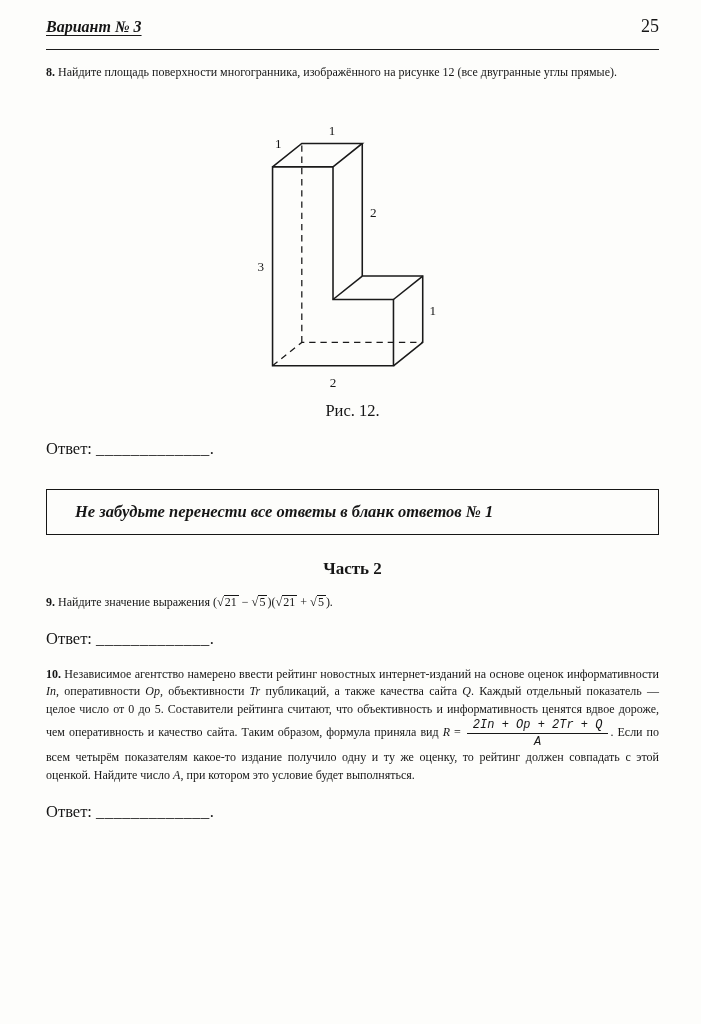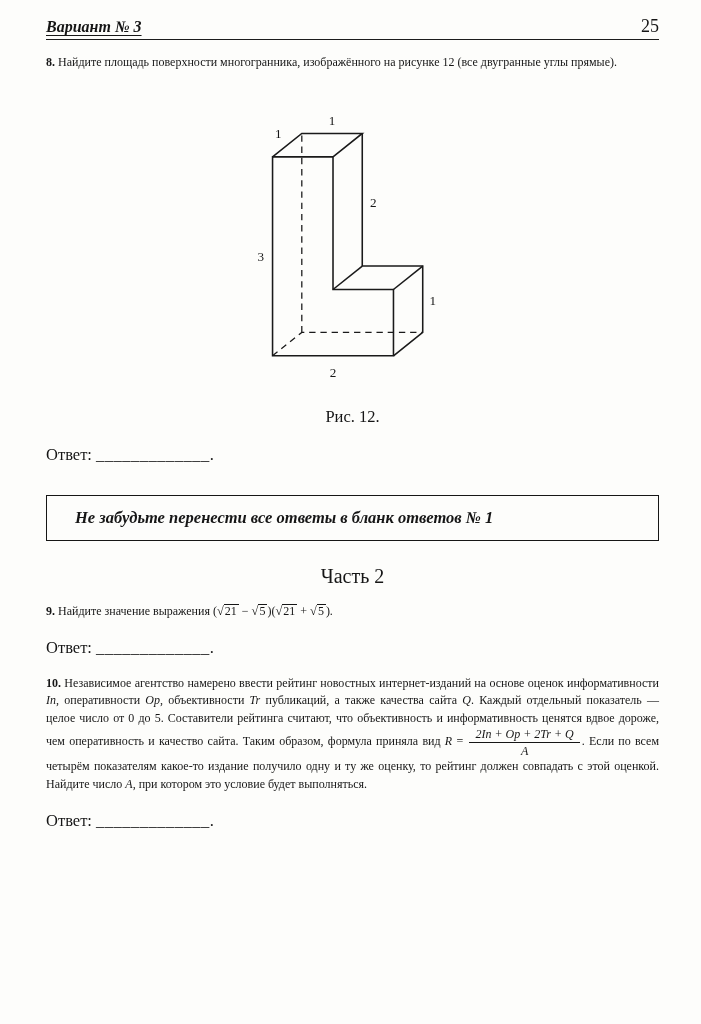--- a/index.html
+++ b/index.html
@@ -3,41 +3,41 @@
 <meta charset="utf-8">
 <style>
   html,body{margin:0;padding:0;}
   body{
     width:701px;height:1024px;overflow:hidden;
     background:#fdfdfb;color:#161616;
     font-family:"Liberation Serif","DejaVu Serif",serif;
   }
   .page{padding:16px 42px 0 46px;}
   .header{display:flex;justify-content:space-between;align-items:baseline;
-    border-bottom:1.7px solid #1c1c1c;padding-bottom:2px;}
+    border-bottom:1.7px solid #1c1c1c;padding-bottom:12px;}
   .variant{font-style:italic;font-weight:bold;font-size:16px;
     text-decoration:underline;text-underline-offset:3px;}
   .pageno{font-size:18px;margin-left:36px;}
   .problem{font-size:12px;line-height:1.45;text-align:justify;margin:14px 0 0;}
   .pnum{font-weight:bold;}
   .figure{text-align:center;margin-top:2px;}
-  .caption{text-align:center;font-size:16.5px;margin-top:16px;}
+  .caption{text-align:center;font-size:16.5px;margin-top:0px;}
   .answer{font-size:16.5px;margin-top:18px;}
   .blank{letter-spacing:.5px;}
   .notice{border:1.9px solid #161616;margin-top:30px;padding:9px 28px;
     font-weight:bold;font-style:italic;font-size:16.5px;line-height:1.55;}
-  .part-heading{text-align:center;font-weight:normal;font-size:20px;margin-top:24px;}
+  .part-heading{text-align:center;font-weight:bold;font-size:17px;margin-top:24px;}
   .math{white-space:nowrap;}
   .sqrt{white-space:nowrap;}
   .sqrt .radsym{font-size:1.04em;}
   .sqrt .rad{display:inline-block;border-top:1.4px solid #161616;
     line-height:1.12;padding:0 2px 0 1px;}
   .var{font-style:italic;}
   .frac{display:inline-flex;flex-direction:column;text-align:center;
-    vertical-align:middle;line-height:1.18;font-style:italic;margin:0 2px;}
+    vertical-align:middle;line-height:1.18;font-style:italic;margin:0 2px;font-family:Liberation Mono, monospace;}
   .frac .num{border-bottom:1.4px solid #161616;padding:0 6px 1px;}
   .frac .den{padding-top:1px;}
   svg text{font-family:"Liberation Serif","DejaVu Serif",serif;font-size:13.5px;fill:#161616;}
 </style>
 </head>
 <body>
 
 <div class="page">
 
   <div class="header">

